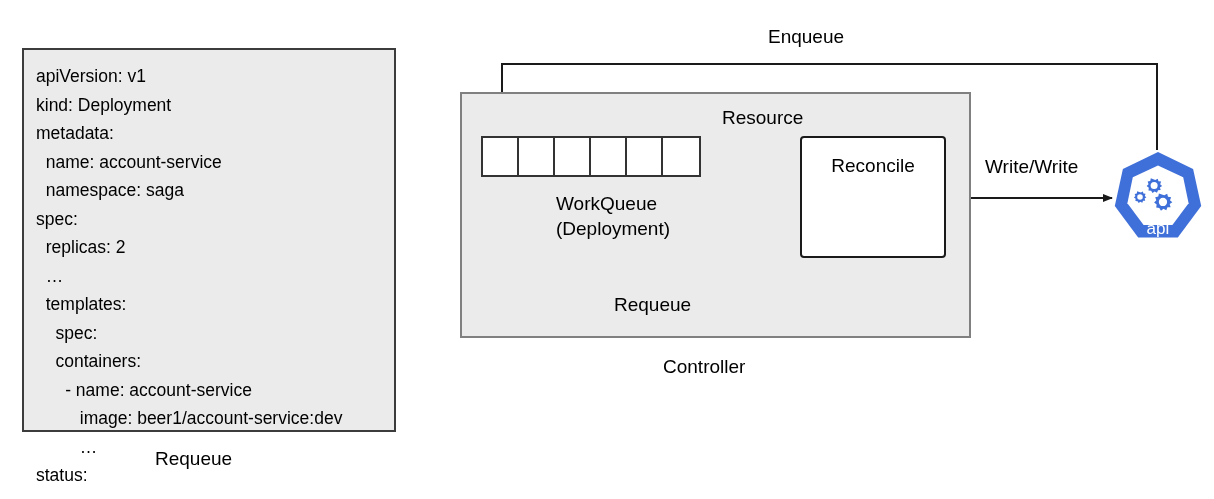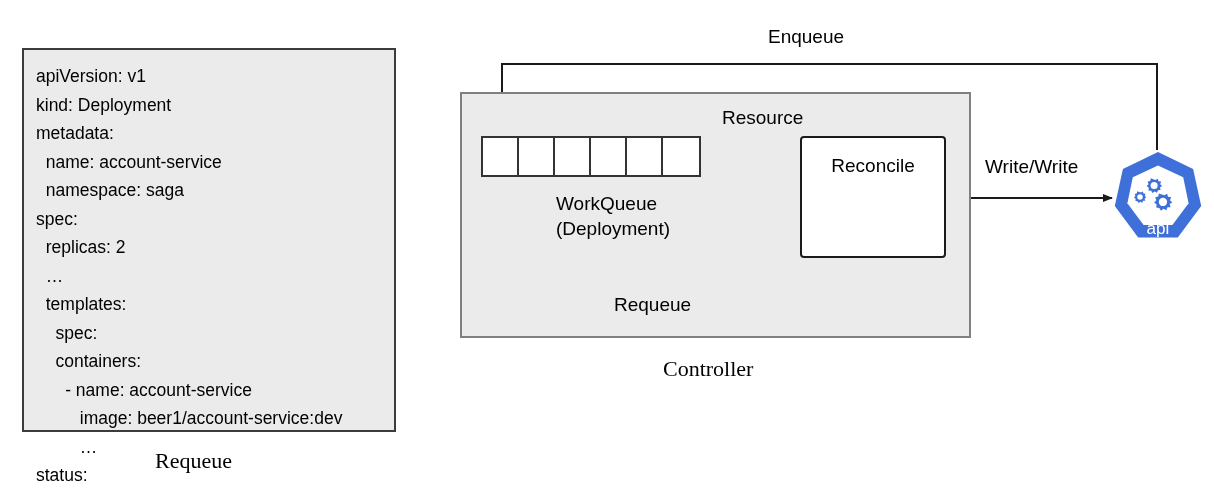--- a/index.html
+++ b/index.html
@@ -37,24 +37,23 @@
     left: 12px;
     top: 12px;
     font-size: 17.5px;
     line-height: 28.5px;
     white-space: pre;
     color: #000000;
     font-family: "Liberation Sans", sans-serif;
   }
   .caption {
     position: absolute;
-    font-size: 22px;
+    font-size: 19px;
     color: #000000;
     white-space: nowrap;
-    font-family: Liberation Serif, serif;
   }
   .caption-resource {
     left: 155px;
     top: 448px;
   }
   .caption-controller {
     left: 663px;
     top: 356px;
   }
   

